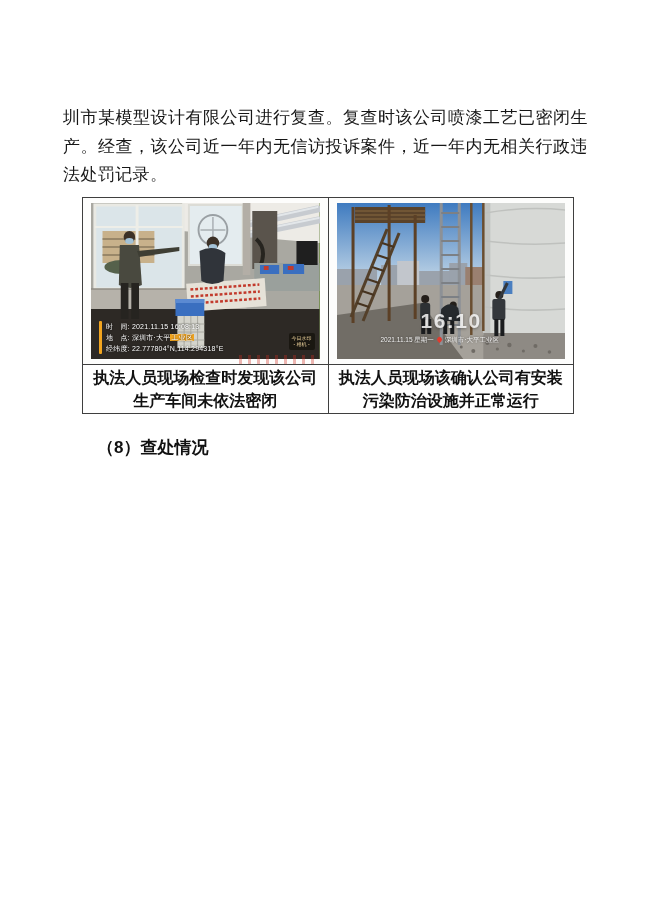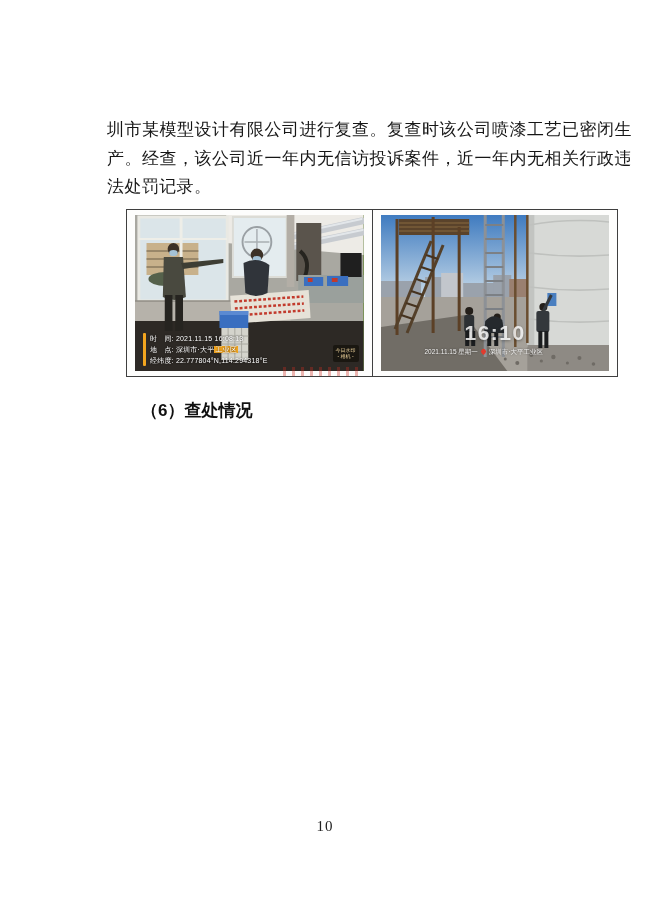--- a/index.html
+++ b/index.html
@@ -2,21 +2,21 @@
 <html><head>
 <meta charset="utf-8">
 <style>
   html,body { margin:0; padding:0; background:#ffffff; }
   .page {
     position:relative; width:650px; height:919px; margin:0 auto;
     background:#ffffff; overflow:hidden;
     font-family:"Liberation Serif","DejaVu Serif",serif;
     color:#161616;
   }
-  .content { position:absolute; left:63px; top:116px; width:525px;margin-left:44px; }
+  .content { position:absolute; left:63px; top:104px; width:525px; }
 
   p.body {
     margin:0; font-size:17px; line-height:28.5px; letter-spacing:0.4px;
     text-align:justify; color:#161616;
   }
   p.indent { text-indent:2em; }
 
   table.photo-table {
     width:492px; margin:7px 0 0 19px; border-collapse:collapse;
     table-layout:fixed;
@@ -280,20 +280,29 @@
             </svg>
             <div class="wm-time-big">16:10</div>
             <div class="wm-dateline">
               <span>2021.11.15 星期一</span>
               <span class="pin"></span>
               <span>深圳市·大平工业区</span>
             </div>
           </div>
         </td>
       </tr>
+      <tr>
+        <td class="cap-cell">
+          <div>执法人员现场检查时发现该公司</div>
+          <div>生产车间未依法密闭</div>
+        </td>
+        <td class="cap-cell">
+          <div>执法人员现场该确认公司有安装</div>
+          <div>污染防治设施并正常运行</div>
+        </td>
+      </tr>
     </tbody>
       </table>
 
-    <h3 class="sec-heading">（6）查处情况</h3>
+    <h3 class="sec-heading">（8）查处情况</h3>
   </div>
 
-  <div class="page-number">10</div>
 </div>
 
 </body></html>

